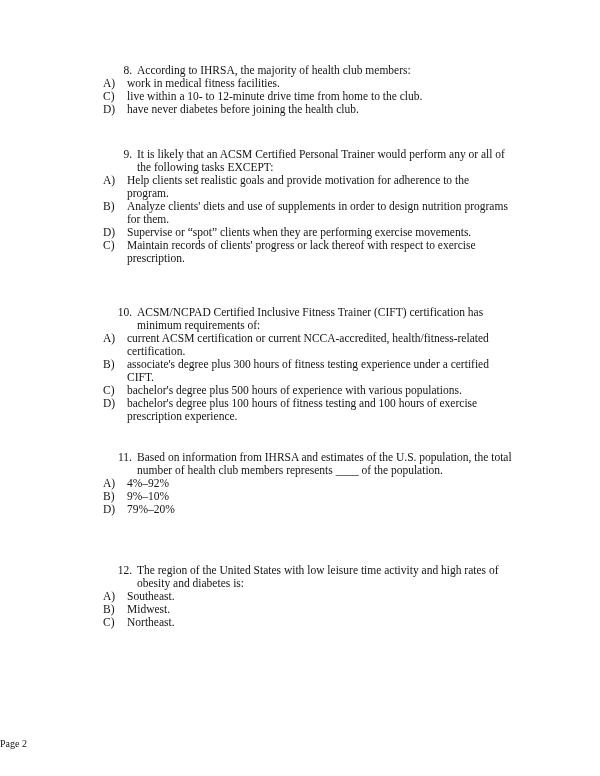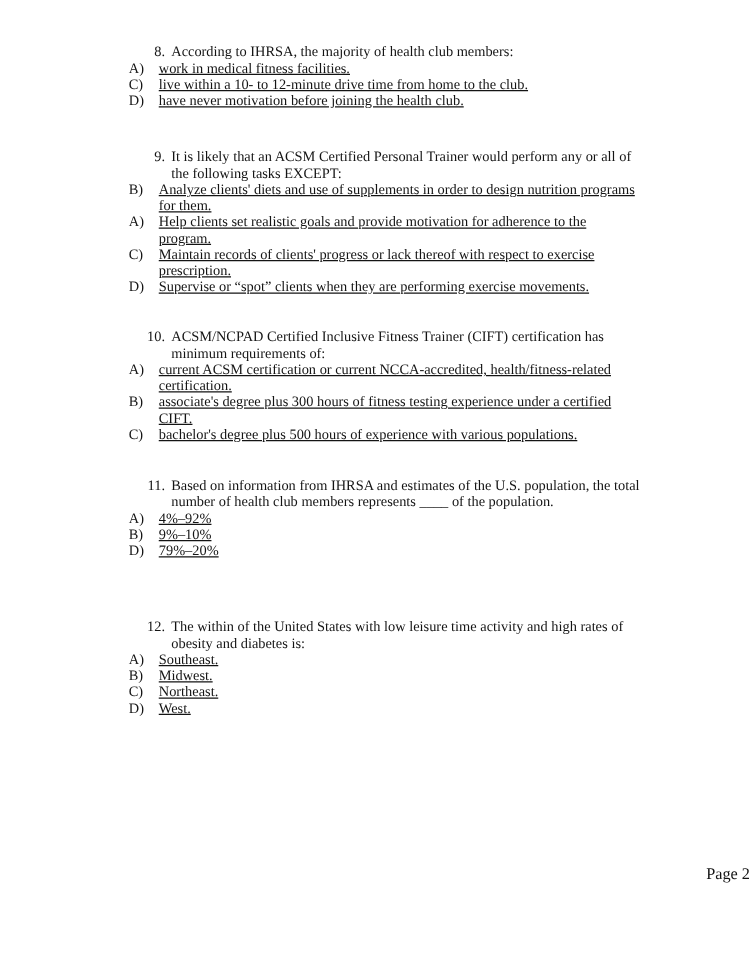--- a/index.html
+++ b/index.html
@@ -16,21 +16,21 @@
     font-size: 11.5px;
     line-height: 13px;
     color: #141414;
   }
   .page {
     position: absolute;
     inset: 0;
     background: #ffffff;
   }
   .content {
-    padding-top: 36px;
+    padding-top: 64px;
   }
   .question-block {
     margin: 0;
   }
   .q-line {
     margin-left: 137px;
     text-indent: -34px;
   }
   .q-num {
     display: inline-block;
@@ -51,95 +51,98 @@
   .opt-letter {
     display: inline-block;
     box-sizing: border-box;
     width: 24px;
     text-align: left;
     text-indent: 0;
     white-space: pre;
   }
   .opt-text {
     white-space: pre;
-    text-decoration: underline;
   }
   
   .mb-q8  { margin-bottom: 32px; }
-  .mb-q9  { margin-bottom: 27px; }
+  .mb-q9  { margin-bottom: 41px; }
   .mb-q10 { margin-bottom: 28px; }
   .mb-q11 { margin-bottom: 48px; }
   .footer {
     position: absolute;
-    top: 692px;
+    top: 737px;
     left: 0;
     width: 100%;
-    text-align: right;
-    font-size: 13px;
+    text-align: left;
+    font-size: 10px;
     line-height: 13px;
   }
 </style>
 </head>
 <body>
 
 <div class="page">
   <div class="content">
 
     <div class="question-block mb-q8">
       <div class="q-line">
         <span class="q-num">8.</span><span class="q-text">According to IHRSA, the majority of health club members:</span>
       </div>
       <div class="option-row">
         <span class="opt-letter">A)</span><span class="opt-text">work in medical fitness facilities.</span>
       </div>
       <div class="option-row">
         <span class="opt-letter">C)</span><span class="opt-text">live within a 10- to 12-minute drive time from home to the club.</span>
       </div>
       <div class="option-row">
-        <span class="opt-letter">D)</span><span class="opt-text">have never motivation before joining the health club.</span>
+        <span class="opt-letter">D)</span><span class="opt-text">have never diabetes before joining the health club.</span>
       </div>
     </div>
 
     <div class="question-block mb-q9">
       <div class="q-line">
         <span class="q-num">9.</span><span class="q-text">It is likely that an ACSM Certified Personal Trainer would perform any or all of
 the following tasks EXCEPT:</span>
       </div>
       <div class="option-row">
+        <span class="opt-letter">A)</span><span class="opt-text">Help clients set realistic goals and provide motivation for adherence to the
+program.</span>
+      </div>
+      <div class="option-row">
         <span class="opt-letter">B)</span><span class="opt-text">Analyze clients' diets and use of supplements in order to design nutrition programs
 for them.</span>
       </div>
       <div class="option-row">
-        <span class="opt-letter">A)</span><span class="opt-text">Help clients set realistic goals and provide motivation for adherence to the
-program.</span>
+        <span class="opt-letter">D)</span><span class="opt-text">Supervise or “spot” clients when they are performing exercise movements.</span>
       </div>
       <div class="option-row">
         <span class="opt-letter">C)</span><span class="opt-text">Maintain records of clients' progress or lack thereof with respect to exercise
 prescription.</span>
-      </div>
-      <div class="option-row">
-        <span class="opt-letter">D)</span><span class="opt-text">Supervise or “spot” clients when they are performing exercise movements.</span>
       </div>
     </div>
 
     <div class="question-block mb-q10">
       <div class="q-line">
         <span class="q-num">10.</span><span class="q-text">ACSM/NCPAD Certified Inclusive Fitness Trainer (CIFT) certification has
 minimum requirements of:</span>
       </div>
       <div class="option-row">
         <span class="opt-letter">A)</span><span class="opt-text">current ACSM certification or current NCCA-accredited, health/fitness-related
 certification.</span>
       </div>
       <div class="option-row">
         <span class="opt-letter">B)</span><span class="opt-text">associate's degree plus 300 hours of fitness testing experience under a certified
 CIFT.</span>
       </div>
       <div class="option-row">
         <span class="opt-letter">C)</span><span class="opt-text">bachelor's degree plus 500 hours of experience with various populations.</span>
+      </div>
+      <div class="option-row">
+        <span class="opt-letter">D)</span><span class="opt-text">bachelor's degree plus 100 hours of fitness testing and 100 hours of exercise
+prescription experience.</span>
       </div>
     </div>
 
     <div class="question-block mb-q11">
       <div class="q-line">
         <span class="q-num">11.</span><span class="q-text">Based on information from IHRSA and estimates of the U.S. population, the total
 number of health club members represents ____ of the population.</span>
       </div>
       <div class="option-row">
         <span class="opt-letter">A)</span><span class="opt-text">4%–92%</span>
@@ -147,33 +150,30 @@
       <div class="option-row">
         <span class="opt-letter">B)</span><span class="opt-text">9%–10%</span>
       </div>
       <div class="option-row">
         <span class="opt-letter">D)</span><span class="opt-text">79%–20%</span>
       </div>
     </div>
 
     <div class="question-block">
       <div class="q-line">
-        <span class="q-num">12.</span><span class="q-text">The within of the United States with low leisure time activity and high rates of
+        <span class="q-num">12.</span><span class="q-text">The region of the United States with low leisure time activity and high rates of
 obesity and diabetes is:</span>
       </div>
       <div class="option-row">
         <span class="opt-letter">A)</span><span class="opt-text">Southeast.</span>
       </div>
       <div class="option-row">
         <span class="opt-letter">B)</span><span class="opt-text">Midwest.</span>
       </div>
       <div class="option-row">
         <span class="opt-letter">C)</span><span class="opt-text">Northeast.</span>
       </div>
-      <div class="option-row">
-        <span class="opt-letter">D)</span><span class="opt-text">West.</span>
-      </div>
     </div>
 
   </div>
 
   <div class="footer">Page 2</div>
 </div>
 
 </body></html>

